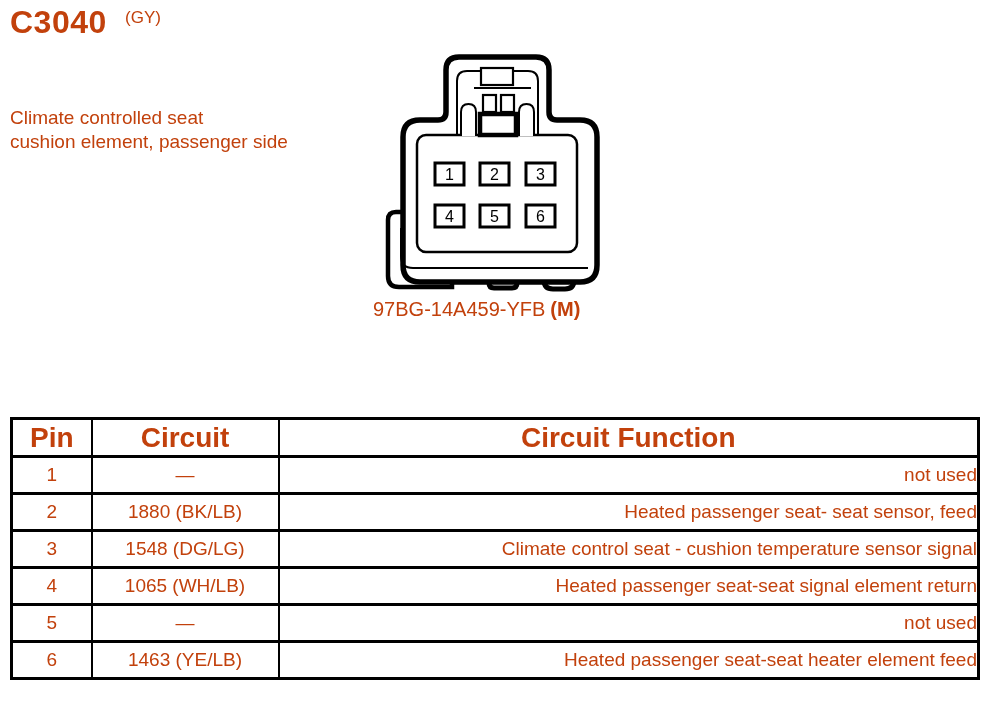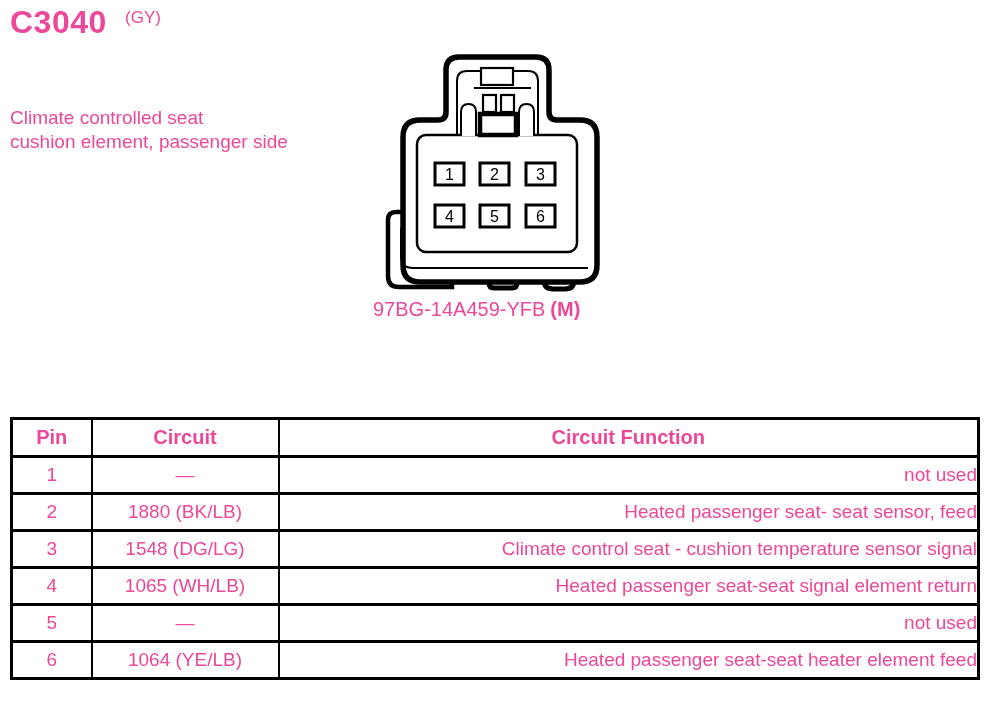--- a/index.html
+++ b/index.html
@@ -1,21 +1,21 @@
 <!DOCTYPE html>
 <html><head>
 <meta charset="utf-8">
 <style>
   html, body { margin: 0; padding: 0; background: #ffffff; }
   #page {
     position: relative;
     width: 990px;
     height: 707px;
     background: #ffffff;
-    color: #ec4899;
+    color: #c2410c;
     font-family: "Liberation Sans", "DejaVu Sans", sans-serif;
     overflow: hidden;
   }
   
   #connector-id {
     position: absolute; left: 10px; top: 4px;
     font-size: 32px; font-weight: bold; letter-spacing: 0.5px;
   }
   #connector-color {
     position: absolute; left: 125px; top: 8px;
@@ -46,21 +46,21 @@
     position: absolute; left: 10px; top: 417px; width: 970px;
     border-collapse: collapse; table-layout: fixed;
     font-size: 19px;
   }
   #pin-table th, #pin-table td {
     border-left: 2px solid #000; border-right: 2px solid #000;
     border-top: 3px solid #000; border-bottom: 3px solid #000;
     padding: 0;
   }
   #pin-table { border: 3px solid #000; }
-  #pin-table th { font-size: 20px; font-weight: bold; height: 35px; text-align: center; }
+  #pin-table th { font-size: 28px; font-weight: bold; height: 35px; text-align: center; }
   #pin-table td { height: 34px; }
   col.c-pin { width: 80px; }
   col.c-circuit { width: 187px; }
   td.cell-pin, td.cell-circuit { text-align: center; }
   td.cell-func { text-align: right; padding-left: 13px; }
 </style>
 </head>
 <body>
 
 <div id="page">
@@ -157,19 +157,19 @@
     </tr>
 
     <tr>
       <td class="cell-pin">5</td>
       <td class="cell-circuit">—</td>
       <td class="cell-func">not used</td>
     </tr>
 
     <tr>
       <td class="cell-pin">6</td>
-      <td class="cell-circuit">1064 (YE/LB)</td>
+      <td class="cell-circuit">1463 (YE/LB)</td>
       <td class="cell-func">Heated passenger seat-seat heater element feed</td>
     </tr>
   </tbody>
   </table>
 
 </div>
 
 </body></html>

